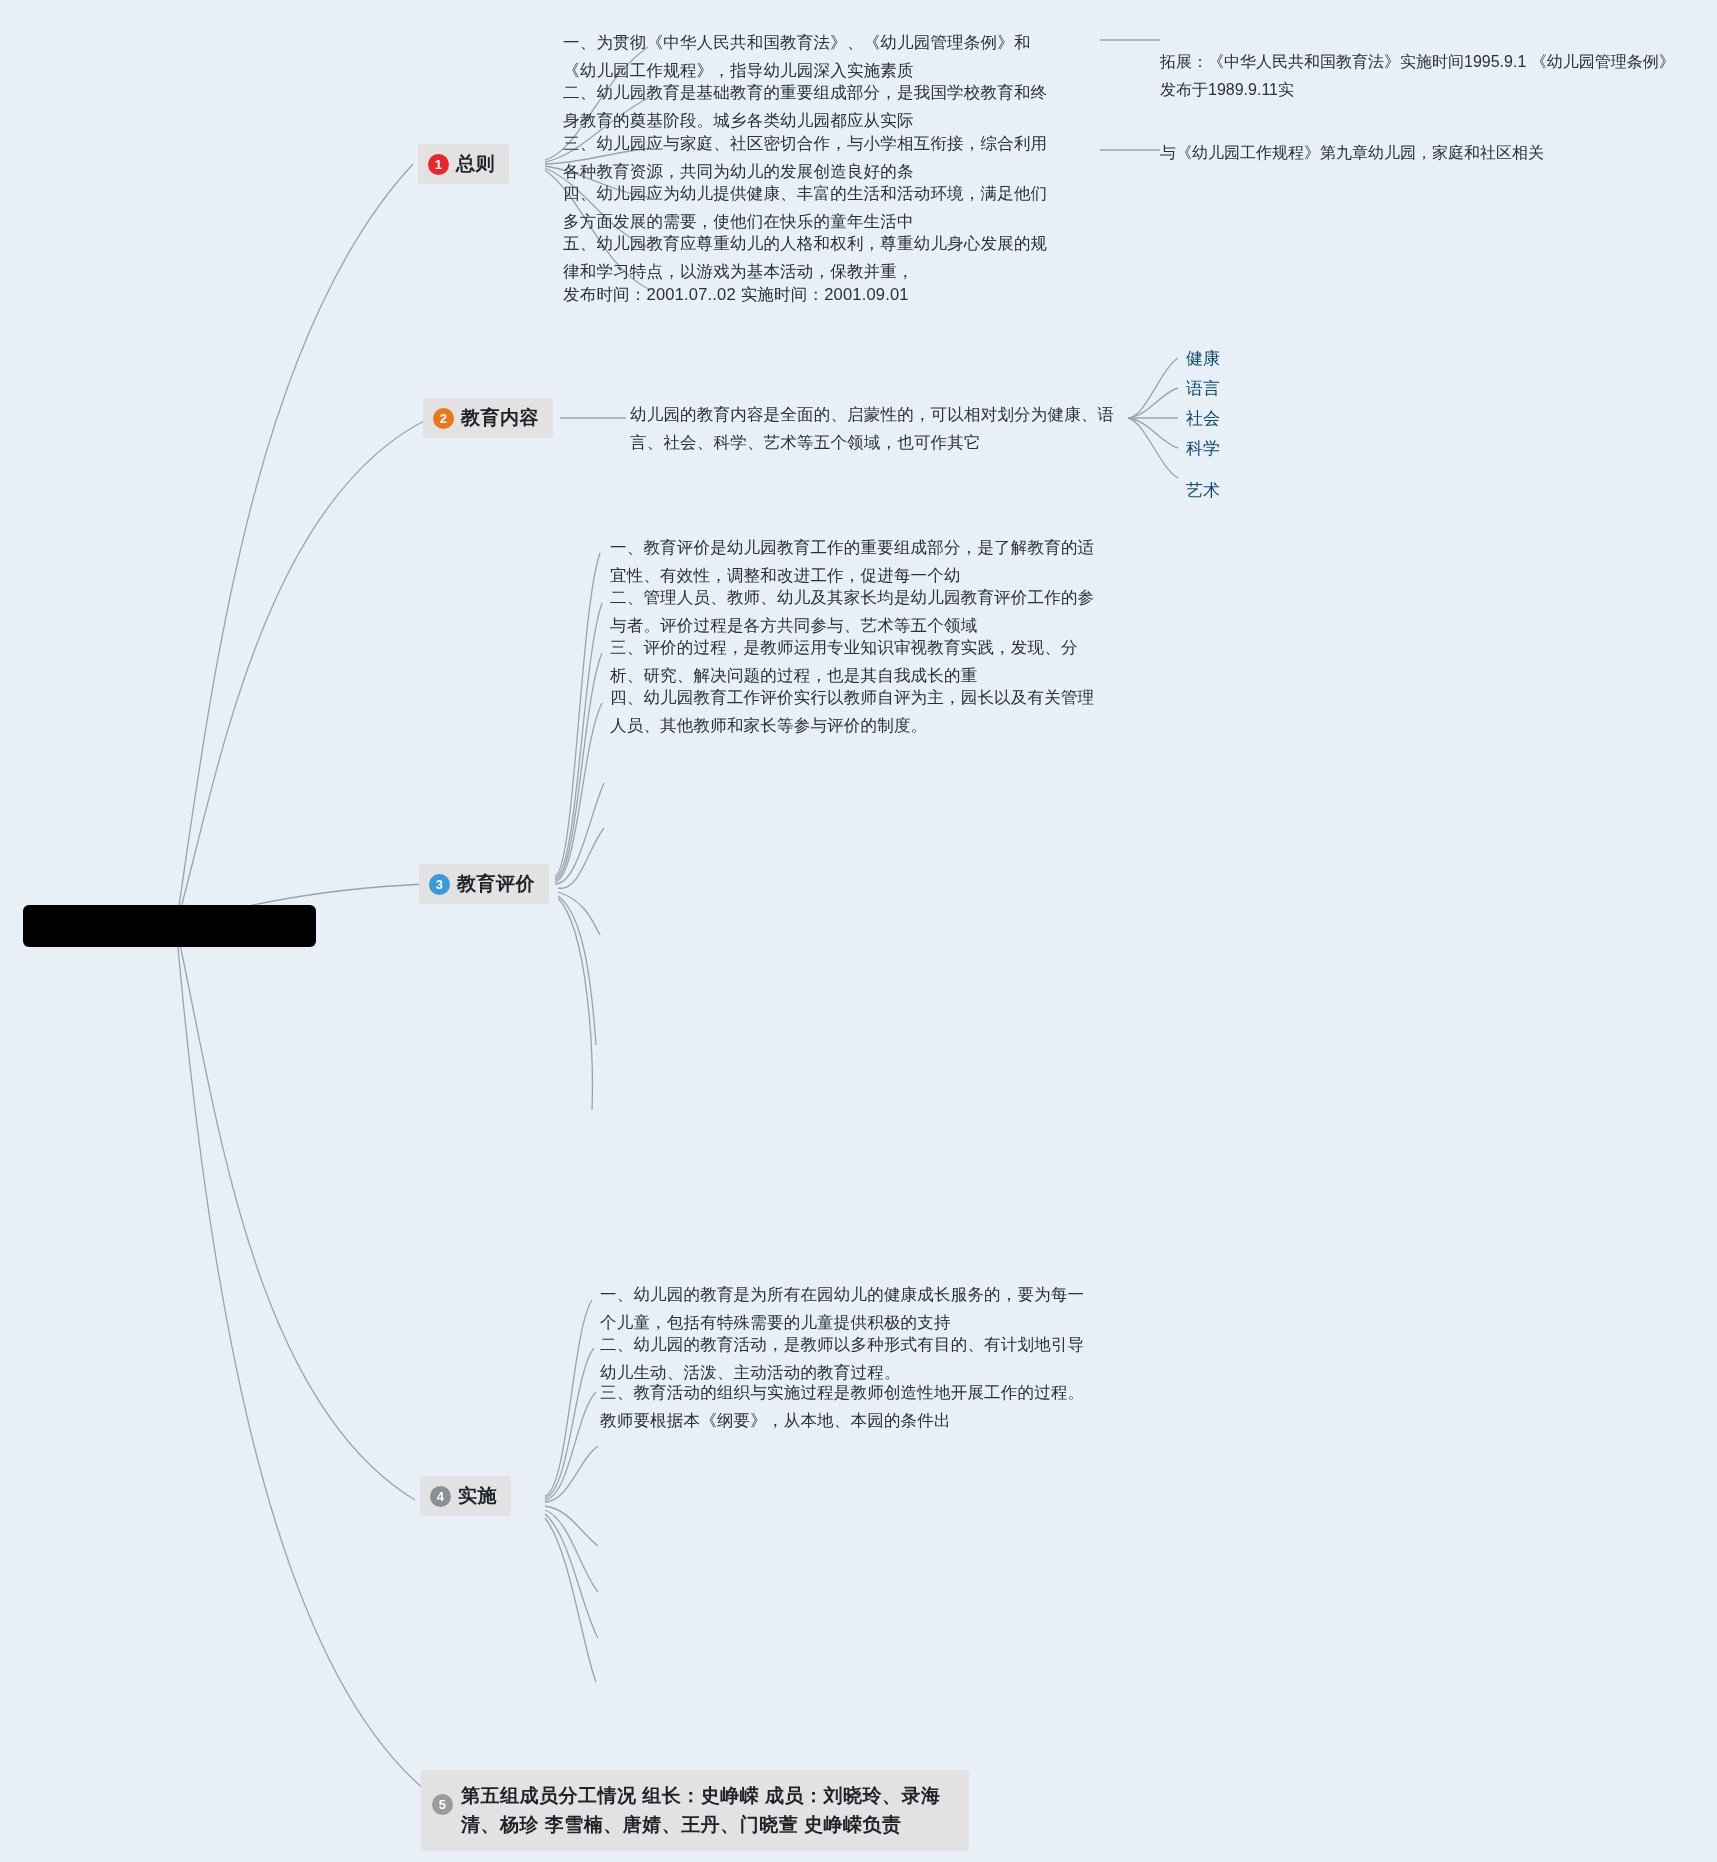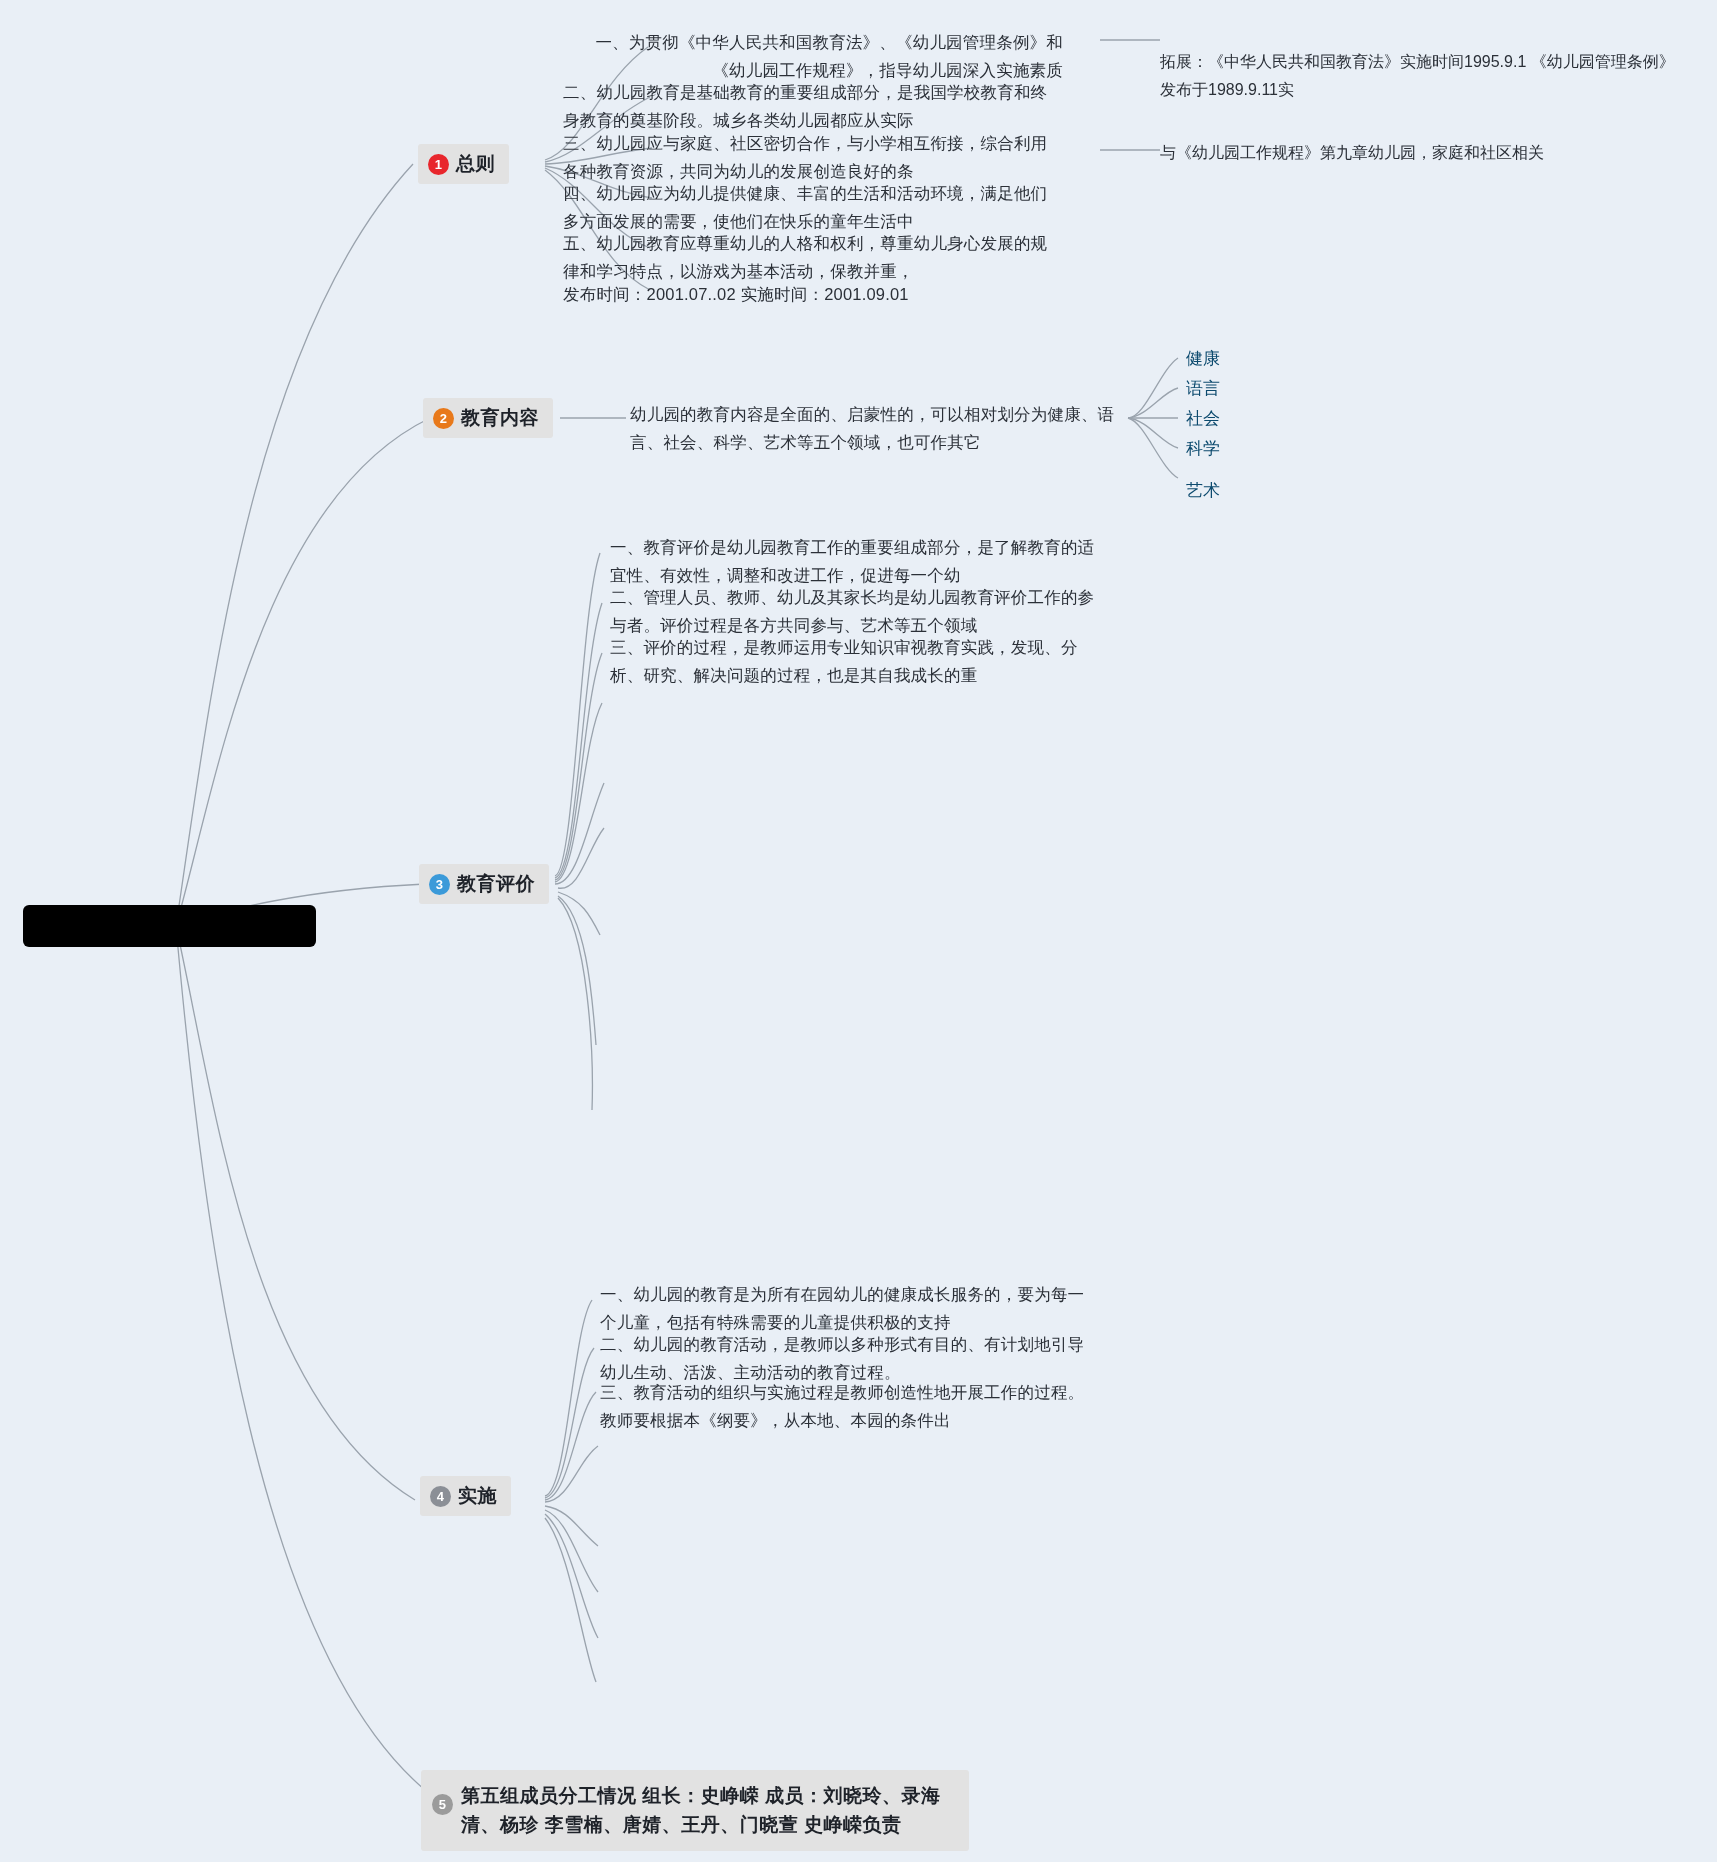--- a/index.html
+++ b/index.html
@@ -154,21 +154,21 @@
 
   <div class="node root-node" style="left:23px; top:905px; width:293px; height:42px;"></div>
 
   <div class="node" style="left:418px; top:144px;">
     <span class="topic">
       <span class="badge" style="background:#e8262c">1</span>
       <span>总则</span>
     </span>
   </div>
 
-  <div class="leaf" style="left:563px; top:28px; width:500px;text-align:right;">一、为贯彻《中华人民共和国教育法》、《幼儿园管理条例》和《幼儿园工作规程》，指导幼儿园深入实施素质</div>
+  <div class="leaf" style="left:563px; top:28px; width:500px;">一、为贯彻《中华人民共和国教育法》、《幼儿园管理条例》和《幼儿园工作规程》，指导幼儿园深入实施素质</div>
   <div class="leaf" style="left:563px; top:78px; width:500px;">二、幼儿园教育是基础教育的重要组成部分，是我国学校教育和终身教育的奠基阶段。城乡各类幼儿园都应从实际</div>
   <div class="leaf" style="left:563px; top:129px; width:500px;">三、幼儿园应与家庭、社区密切合作，与小学相互衔接，综合利用各种教育资源，共同为幼儿的发展创造良好的条</div>
   <div class="leaf" style="left:563px; top:229px; width:500px;">五、幼儿园教育应尊重幼儿的人格和权利，尊重幼儿身心发展的规律和学习特点，以游戏为基本活动，保教并重，</div>
   <div class="leaf" style="left:563px; top:179px; width:500px;">四、幼儿园应为幼儿提供健康、丰富的生活和活动环境，满足他们多方面发展的需要，使他们在快乐的童年生活中</div>
   <div class="leaf" style="left:563px; top:280px; width:500px;">发布时间：2001.07..02 实施时间：2001.09.01</div>
 
   <div class="note" style="left:1160px; top:28px; width:520px;margin-top:20px;">拓展：《中华人民共和国教育法》实施时间1995.9.1 《幼儿园管理条例》发布于1989.9.11实</div>
   <div class="note" style="left:1160px; top:139px; width:520px;">与《幼儿园工作规程》第九章幼儿园，家庭和社区相关</div>
 
   <div class="node" style="left:423px; top:398px;">
@@ -189,20 +189,21 @@
   <div class="node" style="left:419px; top:864px;">
     <span class="topic">
       <span class="badge" style="background:#3b9ad9">3</span>
       <span>教育评价</span>
     </span>
   </div>
 
   <div class="leaf" style="left:610px; top:533px; width:500px;">一、教育评价是幼儿园教育工作的重要组成部分，是了解教育的适宜性、有效性，调整和改进工作，促进每一个幼</div>
   <div class="leaf" style="left:610px; top:583px; width:500px;">二、管理人员、教师、幼儿及其家长均是幼儿园教育评价工作的参与者。评价过程是各方共同参与、艺术等五个领域</div>
   <div class="leaf" style="left:610px; top:633px; width:500px;">三、评价的过程，是教师运用专业知识审视教育实践，发现、分析、研究、解决问题的过程，也是其自我成长的重</div>
+  <div class="leaf" style="left:610px; top:683px; width:500px;">四、幼儿园教育工作评价实行以教师自评为主，园长以及有关管理人员、其他教师和家长等参与评价的制度。</div>
 
   <div class="node" style="left:420px; top:1476px;">
     <span class="topic">
       <span class="badge" style="background:#8b8f96">4</span>
       <span>实施</span>
     </span>
   </div>
 
   <div class="leaf" style="left:600px; top:1280px; width:500px;">一、幼儿园的教育是为所有在园幼儿的健康成长服务的，要为每一个儿童，包括有特殊需要的儿童提供积极的支持</div>
   <div class="leaf" style="left:600px; top:1330px; width:500px;">二、幼儿园的教育活动，是教师以多种形式有目的、有计划地引导幼儿生动、活泼、主动活动的教育过程。</div>

